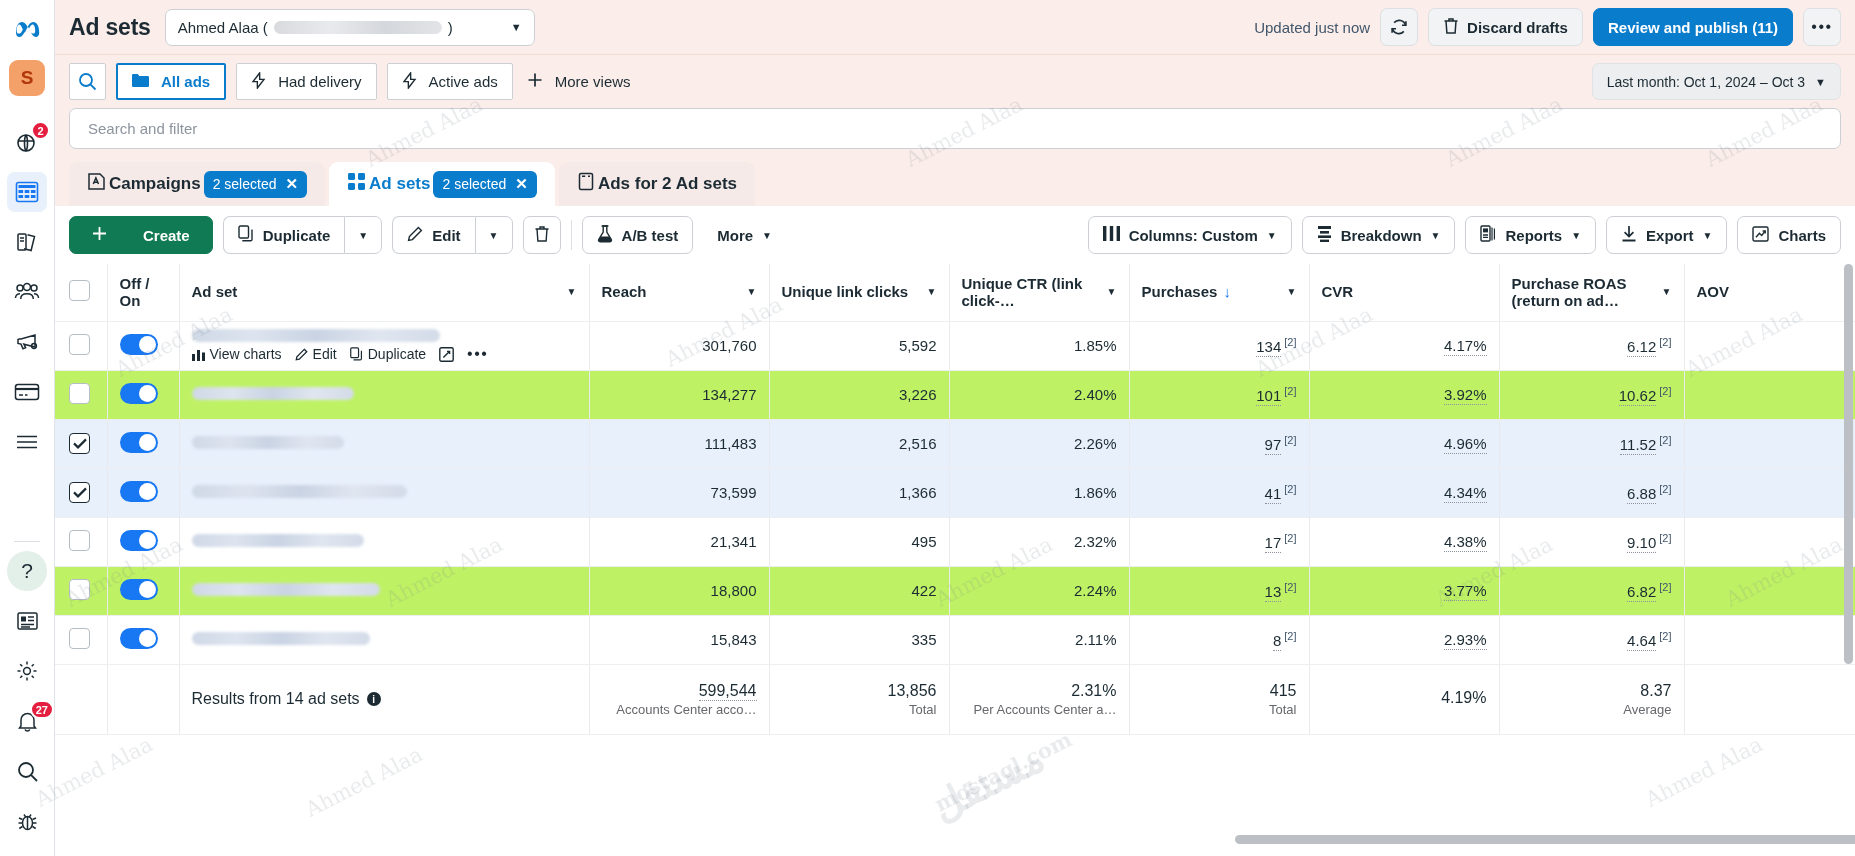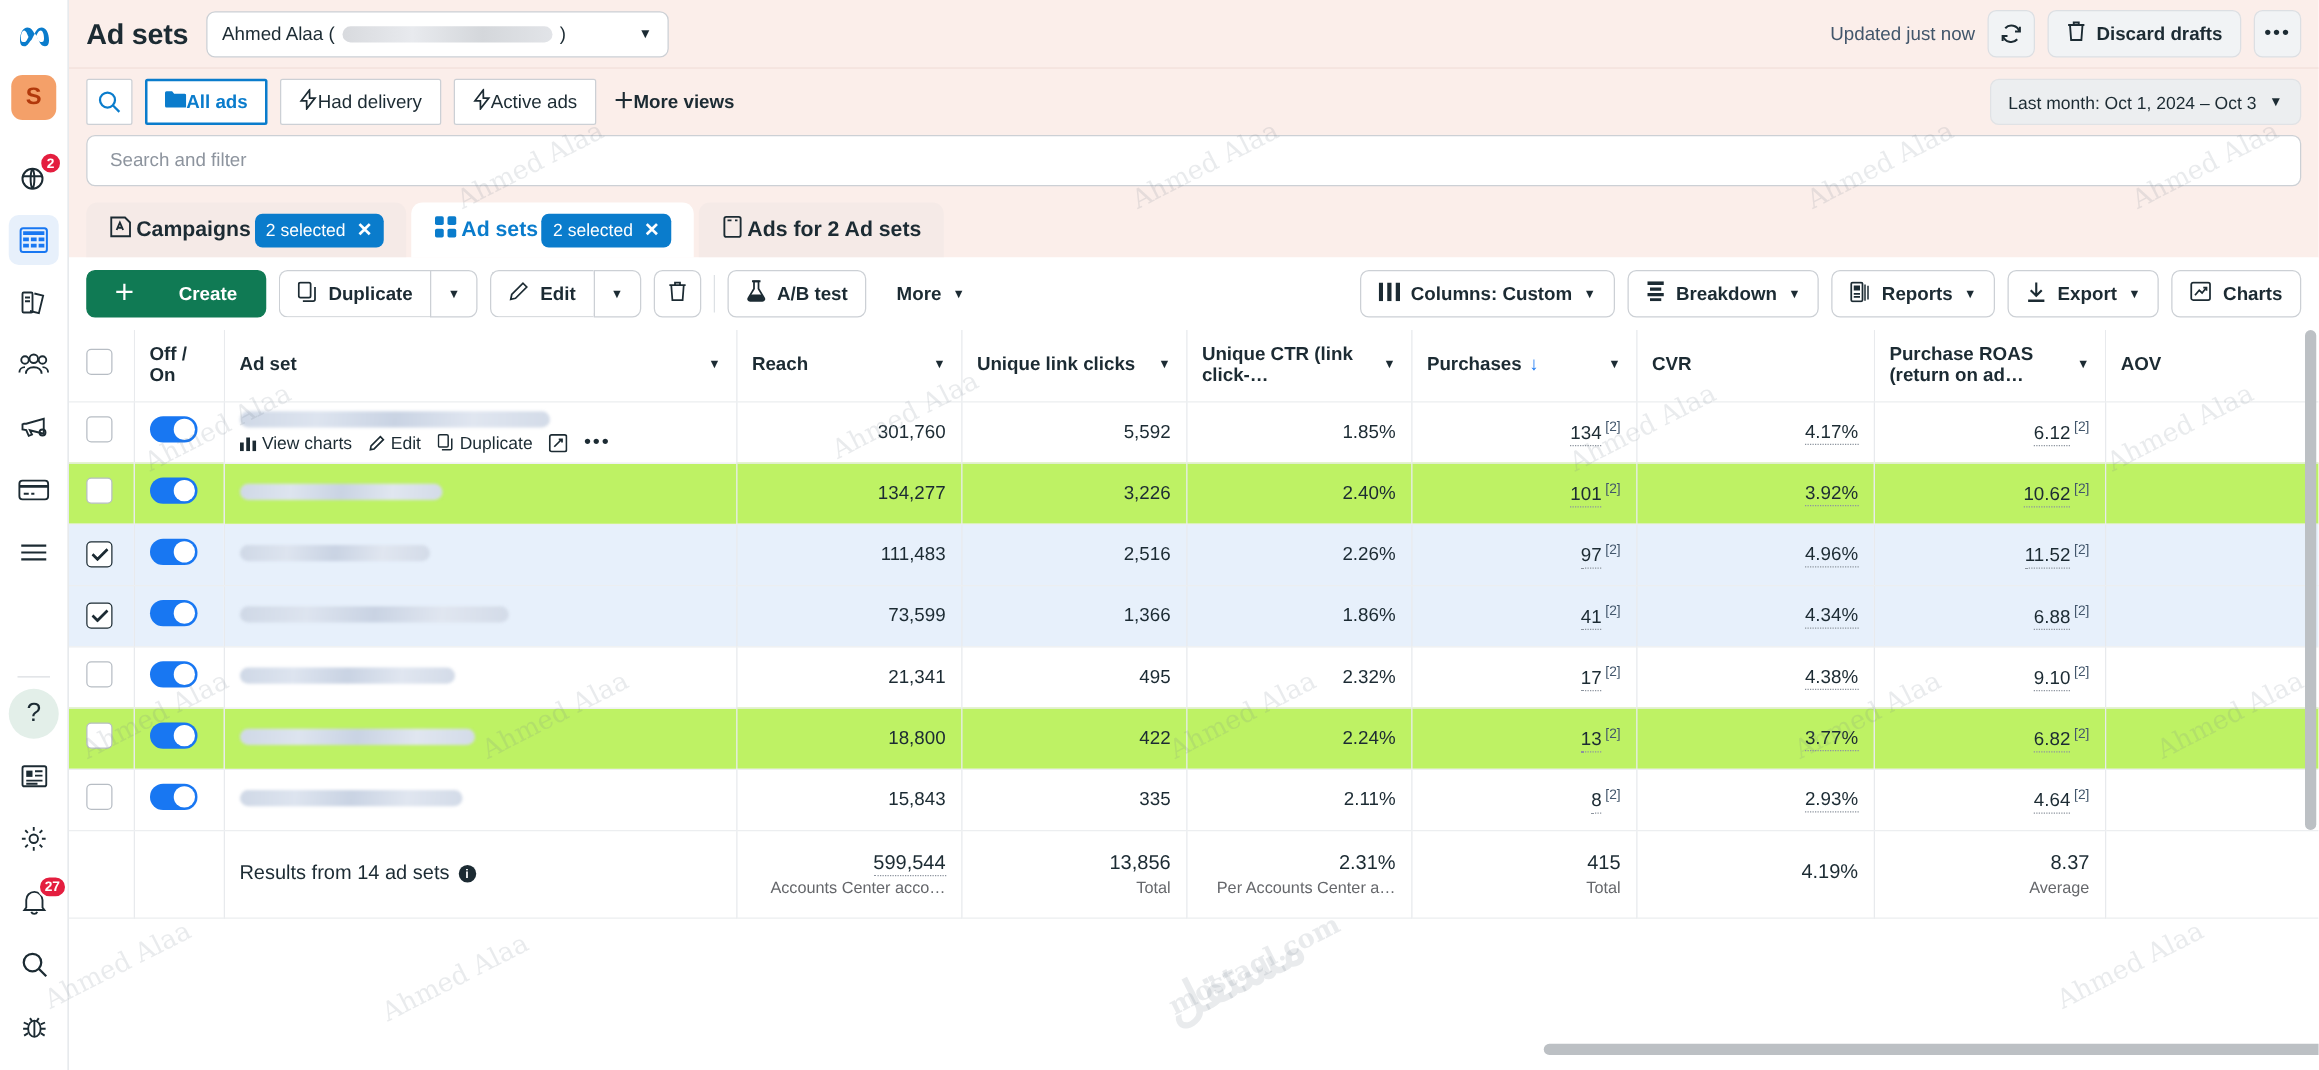--- a/index.html
+++ b/index.html
@@ -74,26 +74,26 @@
   .btn.primary { background: #0a7ccc; border-color: #0a7ccc; color: #fff; }
   .dots { letter-spacing: 1.5px; font-size: 16px; line-height: 8px; }
 
   
   .viewsbar {
     height: 53px; flex: 0 0 53px; background: #fbeeea;
     display: flex; align-items: center; padding: 0 14px; gap: 10px;
   }
   .vbtn {
     height: 37px; background: #fff; border: 1px solid #ccd0d5; border-radius: 2px;
-    display: flex; align-items: center; gap: 0; padding: 0 14px;
+    display: flex; align-items: center; gap: 12px; padding: 0 14px;
     font-size: 15px; color: #1c2b33;
   }
   .vbtn.sq { width: 37px; padding: 0; justify-content: center; }
   .vbtn.sel { border: 2px solid #0a7ccc; color: #0a7ccc; font-weight: bold; }
-  .vbtn.plain { background: transparent; border: none; font-weight: bold; padding-left: 4px; }
+  .vbtn.plain { background: transparent; border: none; font-weight: normal; padding-left: 4px; }
   .date-pill {
     margin-left: auto; height: 37px; background: #eceef0; border: 1px solid #e0e2e5;
     border-radius: 7px; display: flex; align-items: center; gap: 10px;
     padding: 0 14px; font-size: 14px; font-weight: normal; color: #1c2b33;
     max-width: 320px; overflow: hidden; white-space: nowrap;
   }
 
   
   .searchbar {
     height: 48px; flex: 0 0 48px; background: #fbeeea; padding: 0 14px 7px;
@@ -337,20 +337,23 @@
               <path d="M16.9 4.3v3.9h-3.9M3.1 15.7v-3.9H7"></path>
             </svg>
         </div>
         <div class="btn">
           <span>
             <svg width="16" height="18" viewBox="0 0 16 18" fill="none" stroke="#1c2b33" stroke-width="1.5">
                 <path d="M1.5 4h13M6 4V2h4v2M3 4l.9 12h8.2L13 4"></path>
               </svg>
           </span>
           <span>Discard drafts</span>
+        </div>
+        <div class="btn primary">
+          <span>Review and publish (11)</span>
         </div>
         <div class="icon-btn">
           <span class="dots">•••</span>
         </div>
       </div>
     </div>
 
     <div class="viewsbar">
       <div class="vbtn sq">
         <svg width="19" height="19" viewBox="0 0 19 19" fill="none" stroke="#0a7ccc" stroke-width="1.8">

